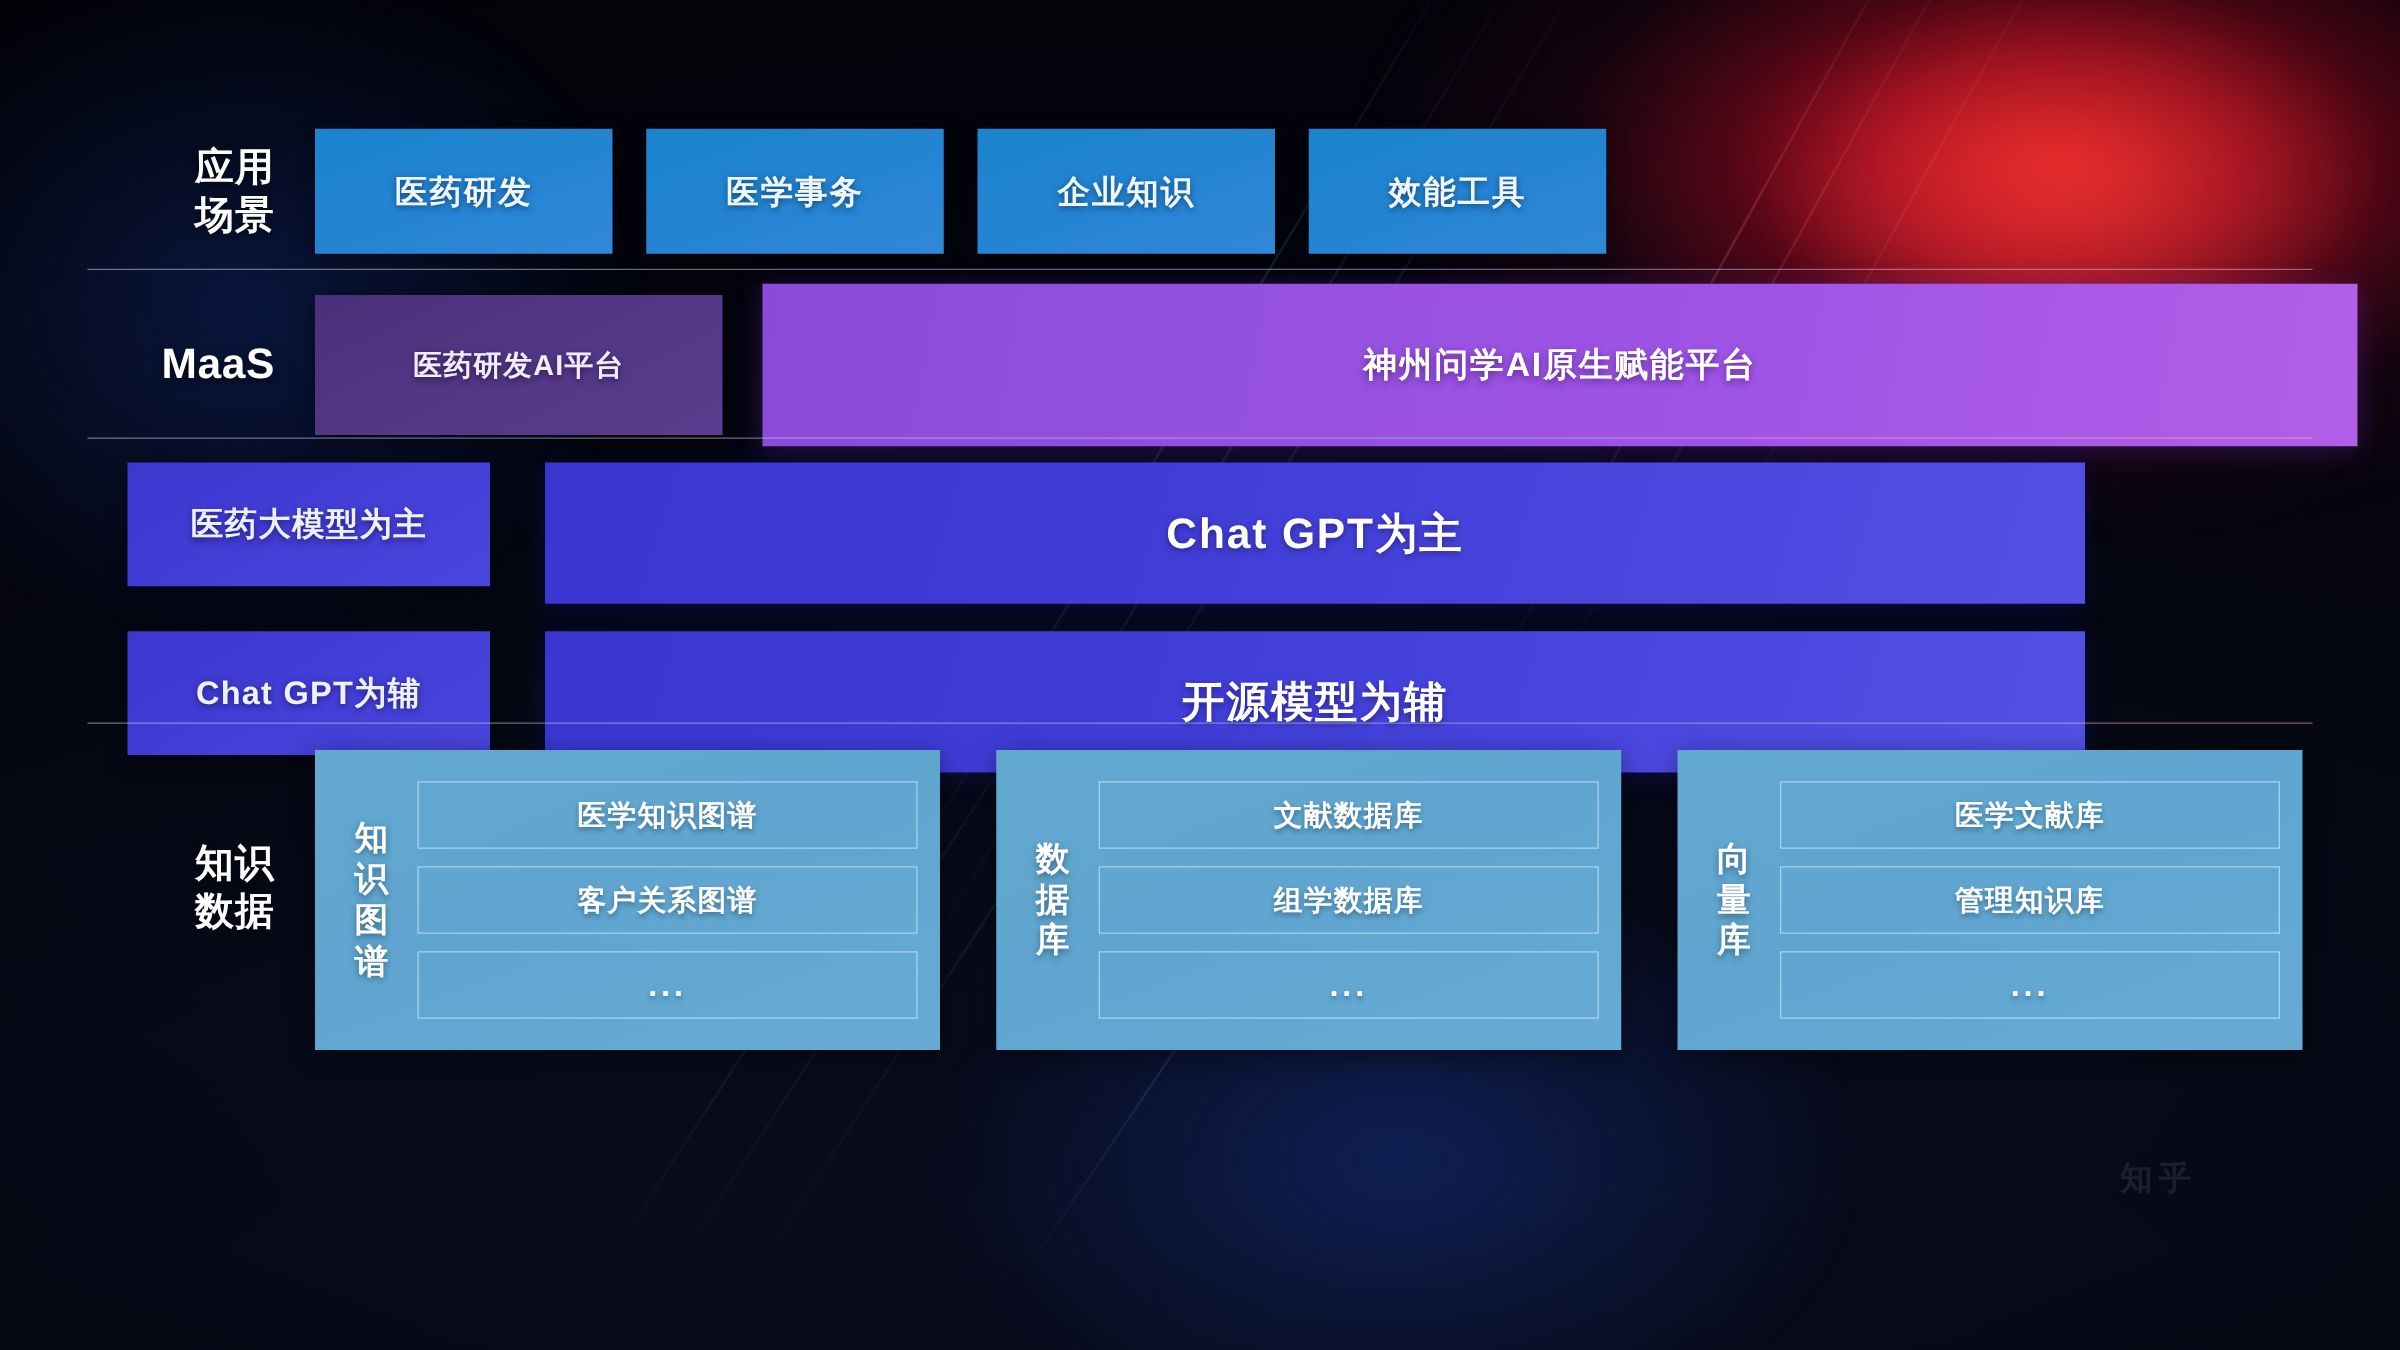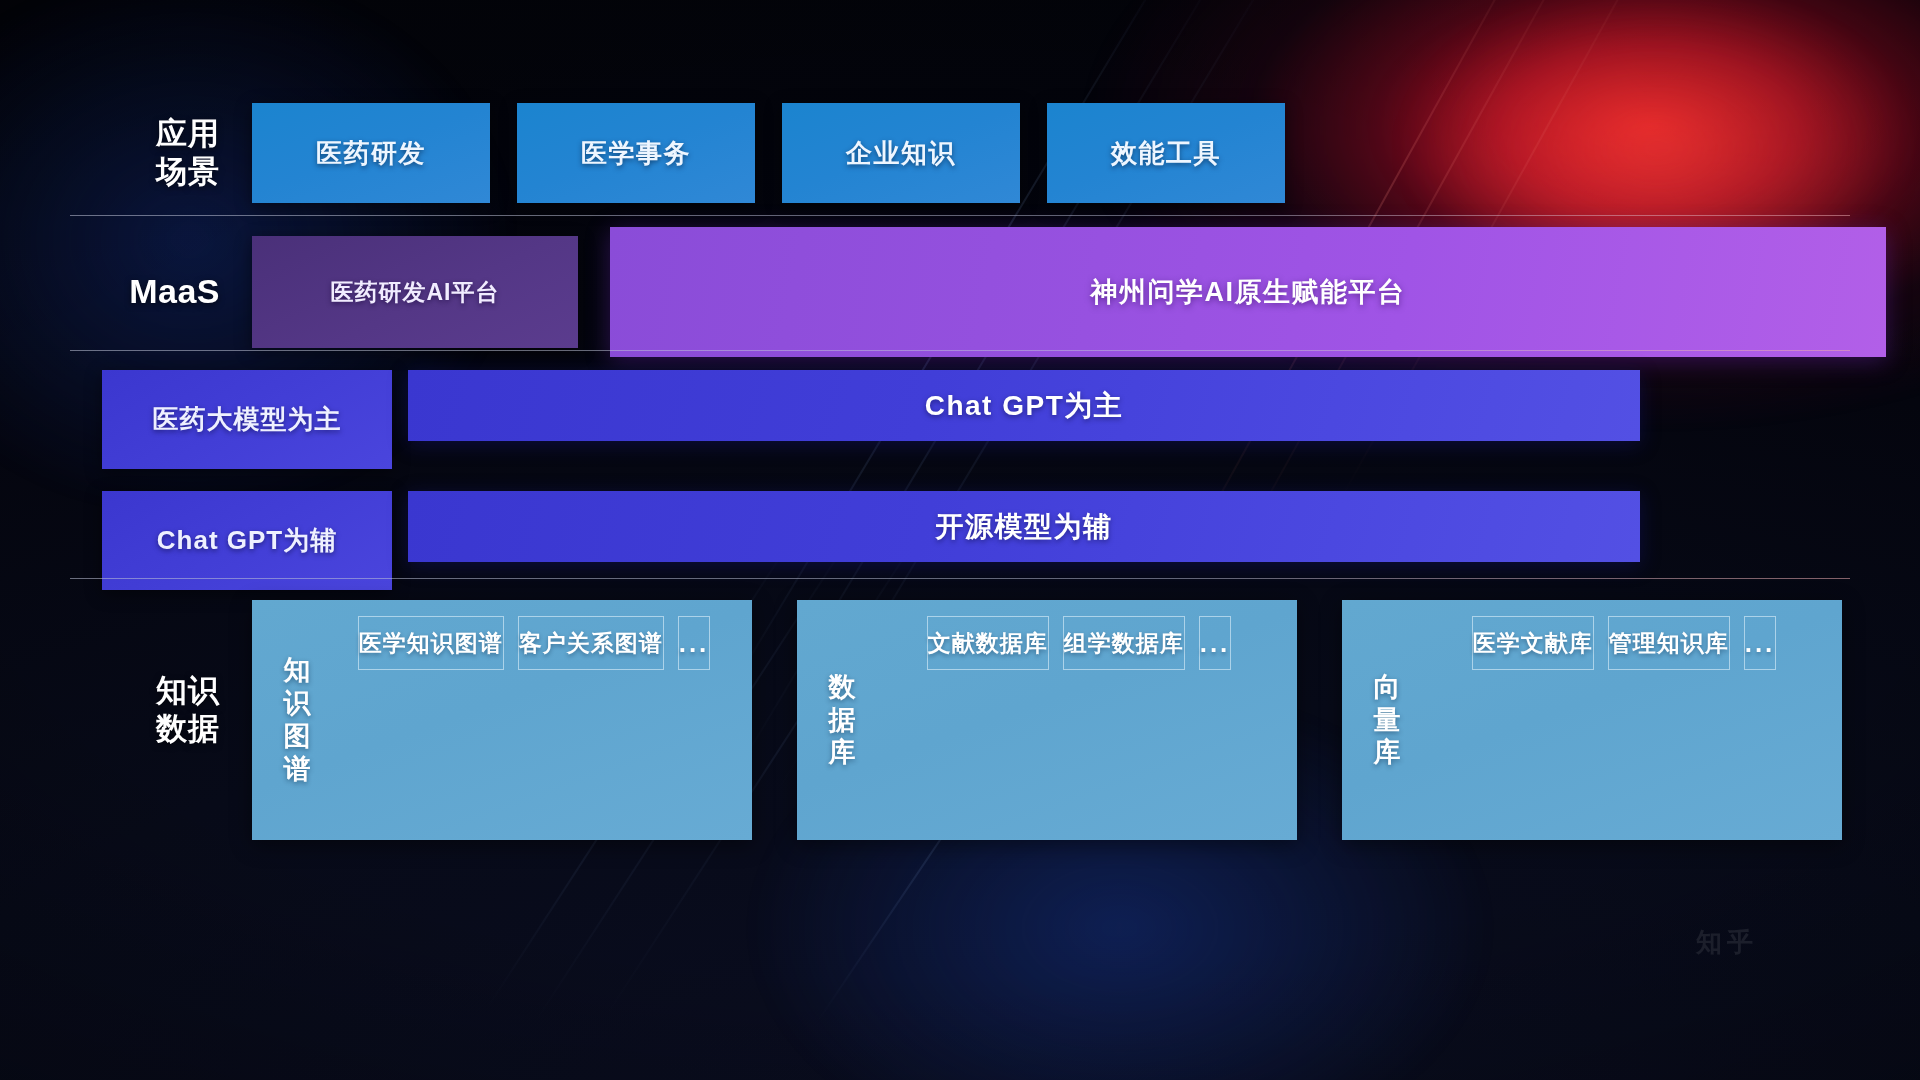--- a/index.html
+++ b/index.html
@@ -105,44 +105,44 @@
   
   .algo-left {
     width:290px; height:99px;
     background:linear-gradient(150deg,#3b37cf 0%, #423ed6 50%, #4a45dd 100%);
     display:flex; align-items:center; justify-content:center;
     color:#eef0ff; font-size:26px; font-weight:bold; letter-spacing:1px;
     box-shadow:0 4px 16px rgba(0,0,0,0.45);
     text-shadow:0 2px 5px rgba(10,10,60,0.55);
   }
   .algo-right {
-    width:1232px; height:71px; margin-left:16px;
+    width:1232px; height:113px; margin-left:44px;
     background:linear-gradient(105deg,#3a37d0 0%, #413ed8 42%, #4b48e0 75%, #5350e4 100%);
     display:flex; align-items:center; justify-content:center;
-    color:#ffffff; font-size:28px; font-weight:bold; letter-spacing:1.5px;
+    color:#ffffff; font-size:34px; font-weight:bold; letter-spacing:1.5px;
     box-shadow:0 4px 18px rgba(20,20,120,0.4);
     text-shadow:0 2px 5px rgba(10,10,60,0.5);
   }
 
   
   .kb-wrap { display:flex; gap:45px; }
   .kb-panel {
     width:500px; height:240px;
     background:linear-gradient(160deg,#62a8d0 0%, #5fa5cf 45%, #67abd4 100%);
     display:flex; align-items:stretch;
     padding:16px 18px 16px 14px;
     box-shadow:0 5px 20px rgba(0,0,0,0.45);
   }
   .kb-title {
     width:62px; flex:0 0 62px;
     display:flex; flex-direction:column; align-items:center; justify-content:center;
     color:#ffffff; font-size:27px; font-weight:bold; line-height:1.22;
     text-shadow:0 2px 5px rgba(0,30,60,0.45);
   }
-  .kb-items { flex:1; display:flex; flex-direction:row; justify-content:center; gap:14px; padding-left:6px; }
+  .kb-items { flex:1; display:flex; flex-direction:column; justify-content:center; gap:14px; padding-left:6px; }
   .kb-item {
     height:54px;
     border:1px solid rgba(235,248,255,0.55);
     display:flex; align-items:center; justify-content:center;
     color:#ffffff; font-size:23px; font-weight:bold; letter-spacing:1px;
     text-shadow:0 2px 4px rgba(0,30,60,0.4);
   }
   .kb-item.dots { font-size:26px; letter-spacing:3px; }
 
   .watermark {

